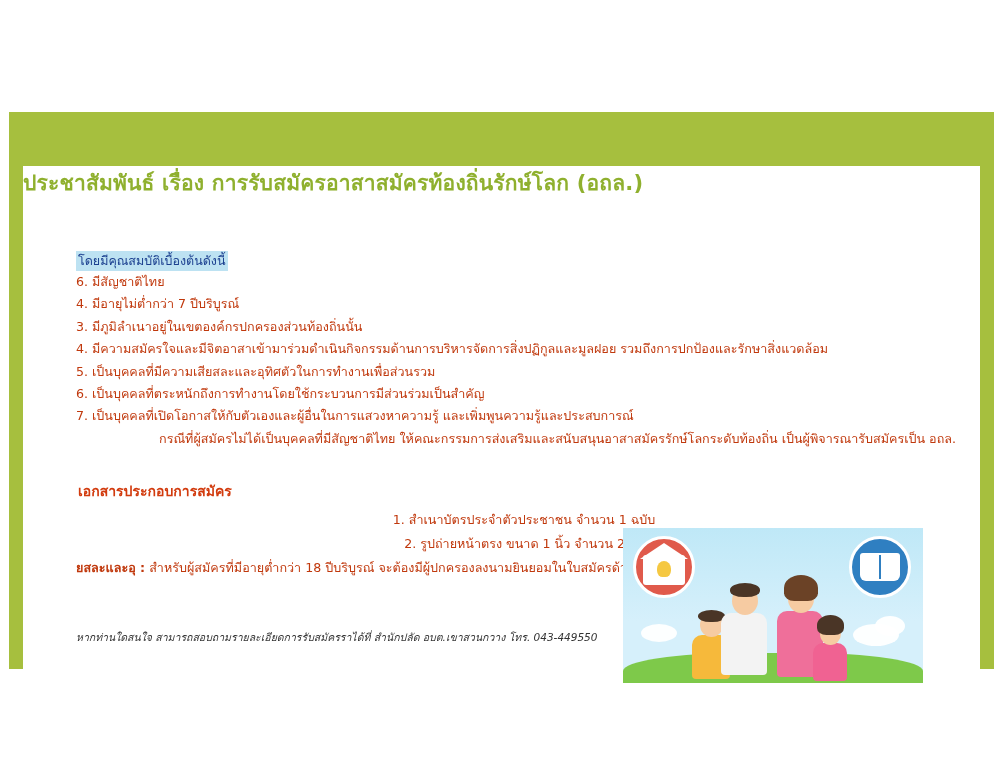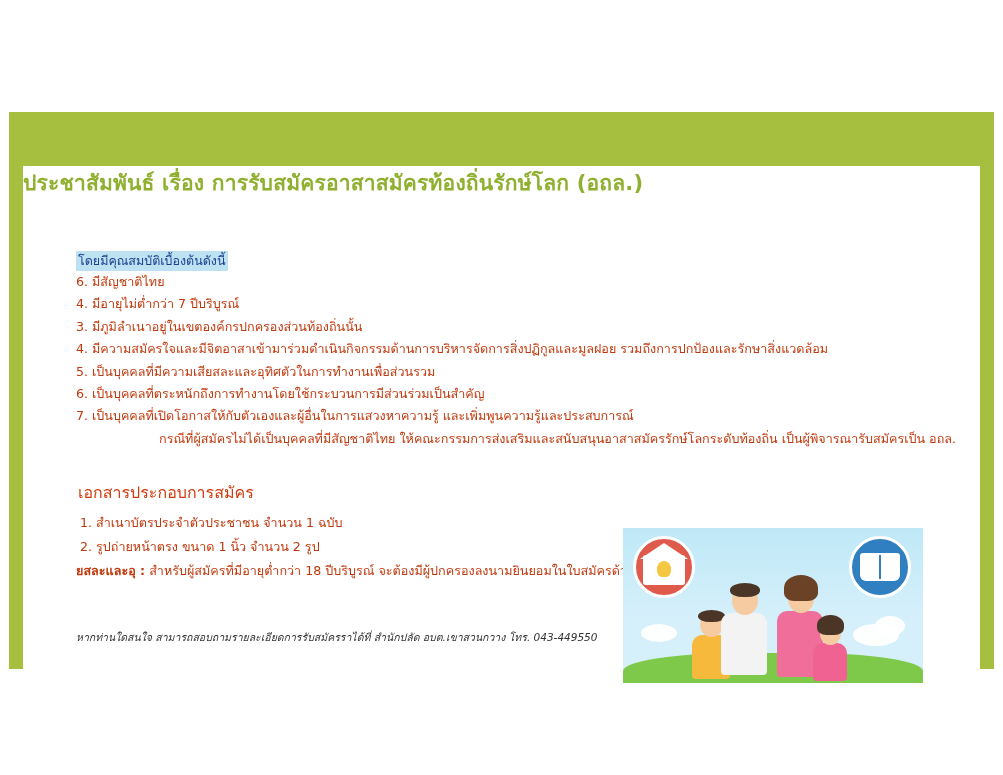--- a/index.html
+++ b/index.html
@@ -55,22 +55,22 @@
     font-size: 12.5px;
     font-weight: normal;
     background: #bde2f2;
     padding: 0 2px;
     margin: 0;
   }
 
   .section-heading.plain {
     background: transparent;
     color: #d23b0e;
-    font-weight: normal;
-    font-size: 16px;
+    font-weight: bold;
+    font-size: 14px;
   }
 
   ol.plain-list {
     list-style: none;
     margin: 0;
     padding: 0;
   }
   ol.plain-list li {
     color: #c0380c;
     font-size: 12.6px;
@@ -84,22 +84,23 @@
     line-height: 1.78;
     margin: 0;
     white-space: nowrap;
     text-align: right;
   }
 
   .gap-lg { height: 30px; }
 
   ol.docs-list {
     list-style: none;
-    margin: 6px 0 0 4px;
+    margin: 6px 0 0 16px;
     padding: 0;
+    text-align: center;
   }
   ol.docs-list li {
     color: #c0380c;
     font-size: 12.6px;
     line-height: 1.9;
     white-space: nowrap;
   }
 
   .remark-line {
     color: #c0380c;

